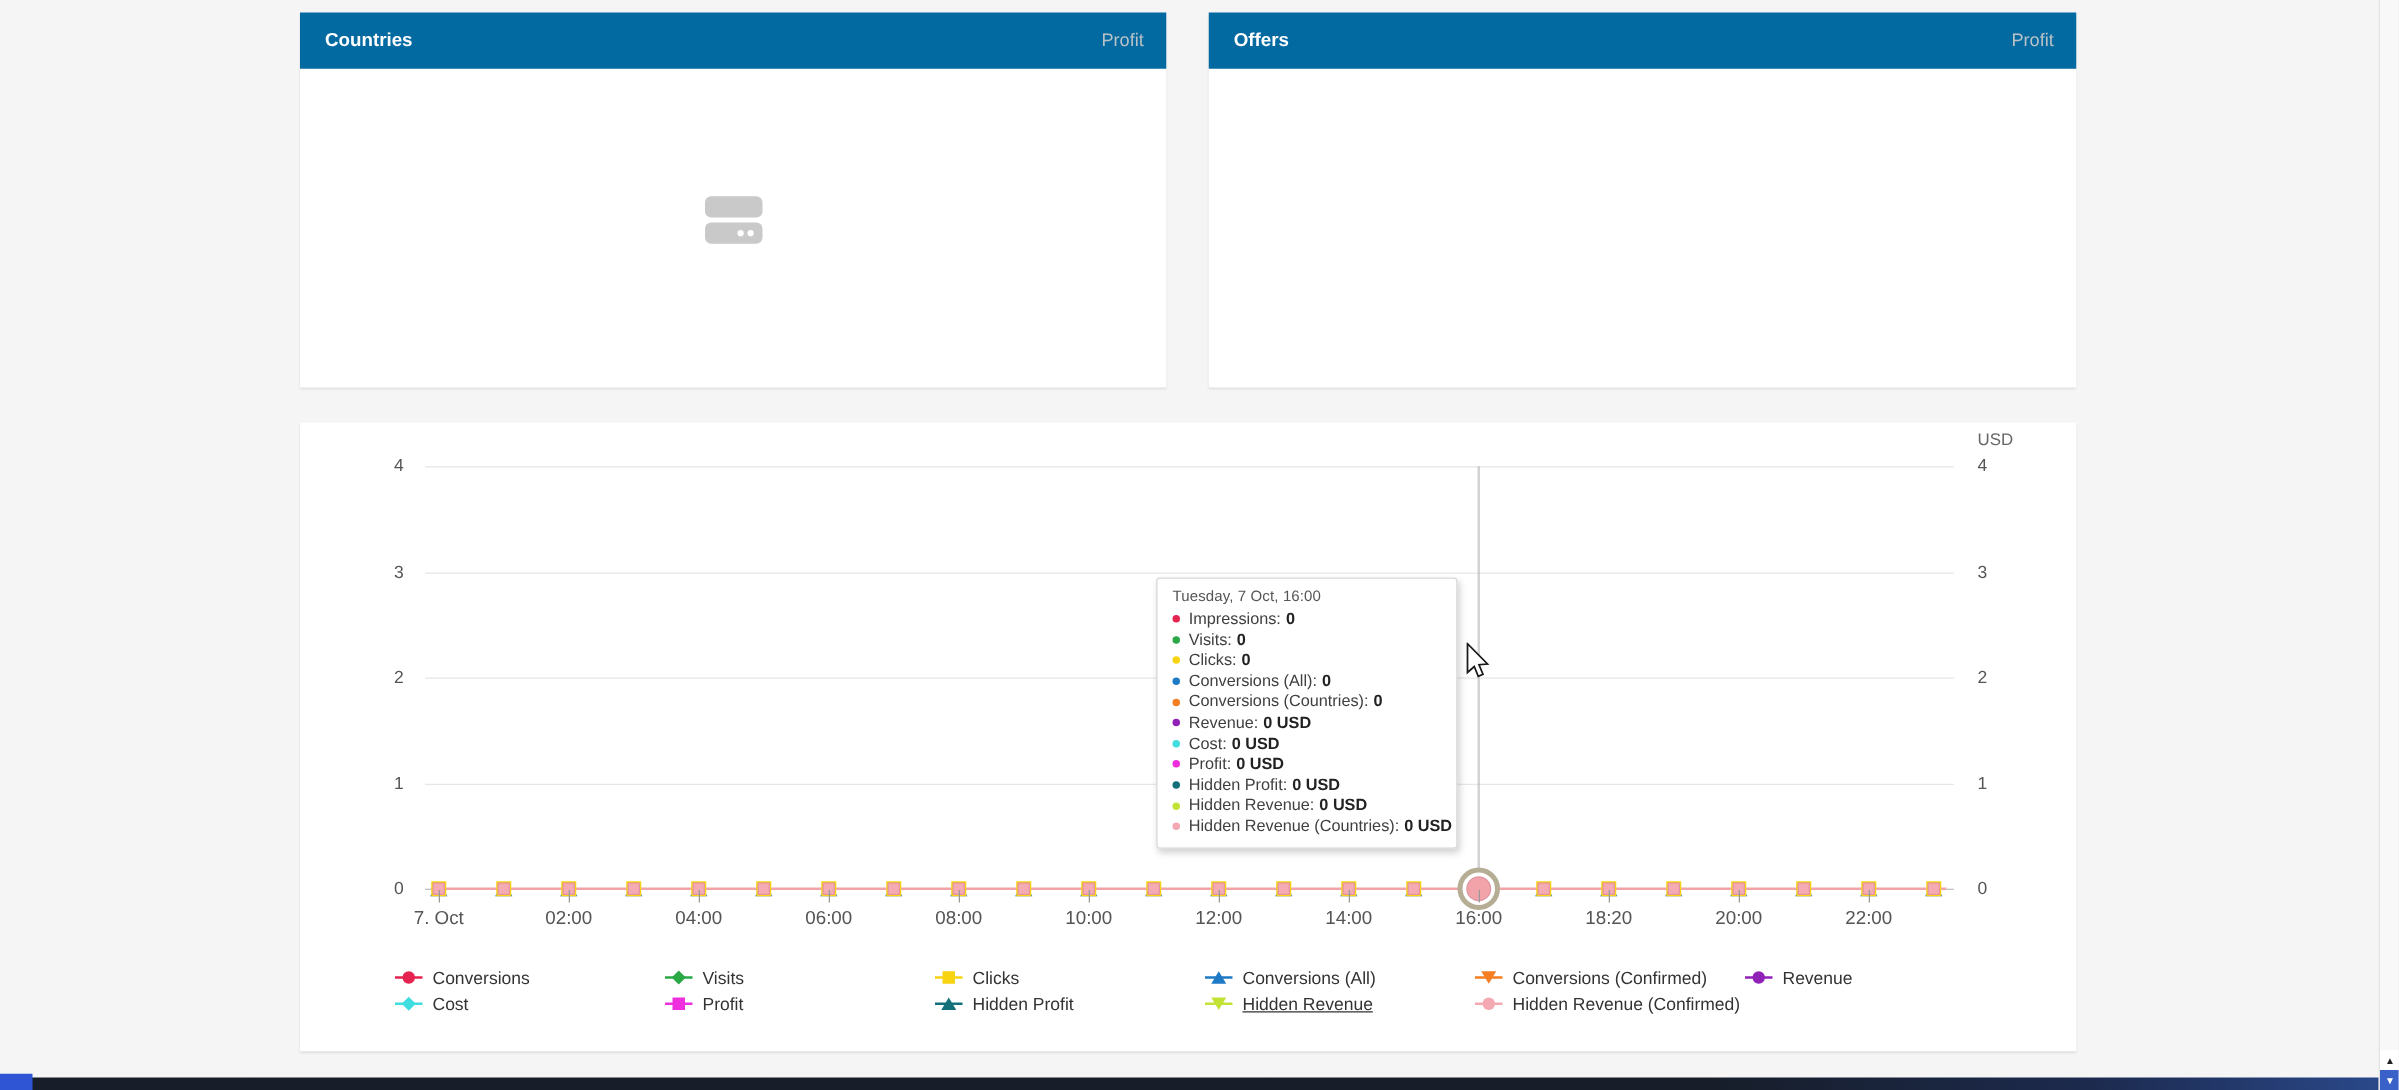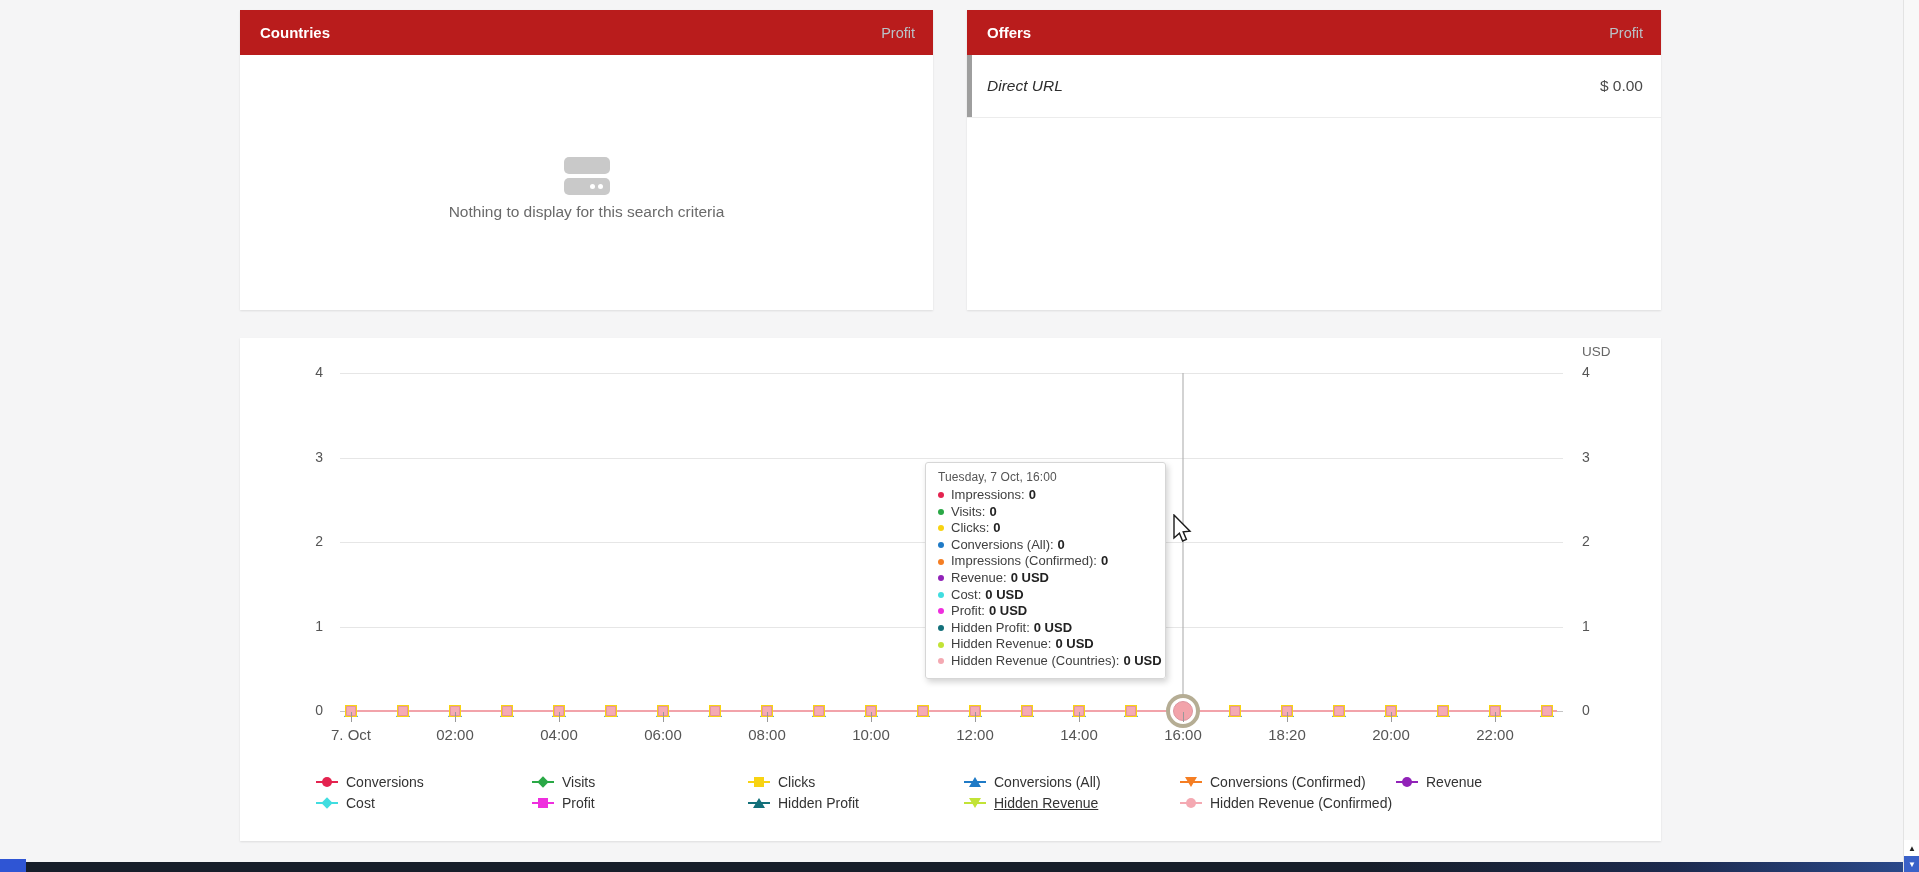--- a/index.html
+++ b/index.html
@@ -6,21 +6,21 @@
   html,body { background:#e9e9ea; }
   .page {
     position: relative; width: 1919px; height: 872px;
     background: #f5f5f6; overflow: hidden;
     font-family: "Liberation Sans", "DejaVu Sans", sans-serif;
     color: #333;
   }
   .panel { position: absolute; background: #fff; box-shadow: 0 1px 2px rgba(0,0,0,.10); }
   .panel-header {
     position: absolute; left:0; top:0; right:0; height: 45px;
-    background: #b91c1c; display: flex; align-items: center;
+    background: #0369a1; display: flex; align-items: center;
     padding: 0 18px 0 20px;
   }
   .panel-title { color: #fff; font-weight: bold; font-size: 15px; }
   .panel-metric { margin-left: auto; color: #b9c2c7; font-size: 14.5px; }
 
   
   #countries { left: 240px; top: 10px; width: 693px; height: 300px; }
   .empty-state { position: absolute; left:0; top:45px; right:0; bottom:0; }
   .empty-icon { position: absolute; left: 50%; top: 102px; width: 46px; height: 40px; transform: translateX(-50%); }
   .empty-icon .bar { position:absolute; left:0; width:46px; height:17px; background:#c9c9c9; border-radius:5px; }
@@ -97,34 +97,28 @@
       <span class="panel-title">Countries</span>
       <span class="panel-metric">Profit</span>
     </header>
     <div class="empty-state">
       <div class="empty-icon">
         <div class="bar top"></div>
         <div class="bar bottom"></div>
         <div class="dot d1"></div>
           <div class="dot d2"></div>
       </div>
-      <div class="empty-text">Nothing to display for this search criteria</div>
     </div>
   </section>
 
   <section class="panel" id="offers">
     <header class="panel-header">
       <span class="panel-title">Offers</span>
       <span class="panel-metric">Profit</span>
     </header>
-    <div class="offer-row">
-      <span class="row-accent"></span>
-      <span class="offer-name">Direct URL</span>
-      <span class="offer-value">$ 0.00</span>
-    </div>
   </section>
 
   <section class="panel" id="chart">
     <div class="usd-label">USD</div>
     <div id="gridlines">
         <div class="gridline" style="top: 35px;"></div>
         <div class="gridline" style="top: 120px;"></div>
         <div class="gridline" style="top: 204px;"></div>
         <div class="gridline" style="top: 289px;"></div>
         <div class="gridline" style="top: 373px;"></div>
@@ -314,21 +308,21 @@
             <div class="tt-label">Clicks:</div>
             <div class="tt-value">0</div>
           </div>
           <div class="tt-item">
             <div class="tt-bullet" style="background: rgb(31, 122, 198);"></div>
             <div class="tt-label">Conversions (All):</div>
             <div class="tt-value">0</div>
           </div>
           <div class="tt-item">
             <div class="tt-bullet" style="background: rgb(245, 126, 35);"></div>
-            <div class="tt-label">Impressions (Confirmed):</div>
+            <div class="tt-label">Conversions (Countries):</div>
             <div class="tt-value">0</div>
           </div>
           <div class="tt-item">
             <div class="tt-bullet" style="background: rgb(145, 34, 184);"></div>
             <div class="tt-label">Revenue:</div>
             <div class="tt-value">0 USD</div>
           </div>
           <div class="tt-item">
             <div class="tt-bullet" style="background: rgb(64, 221, 224);"></div>
             <div class="tt-label">Cost:</div>

